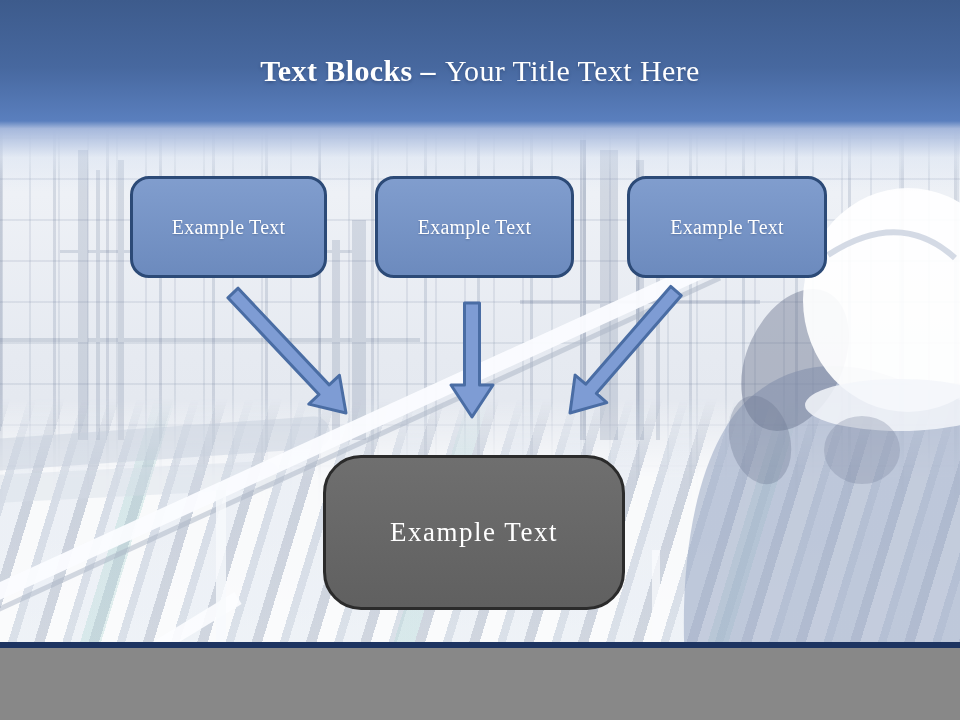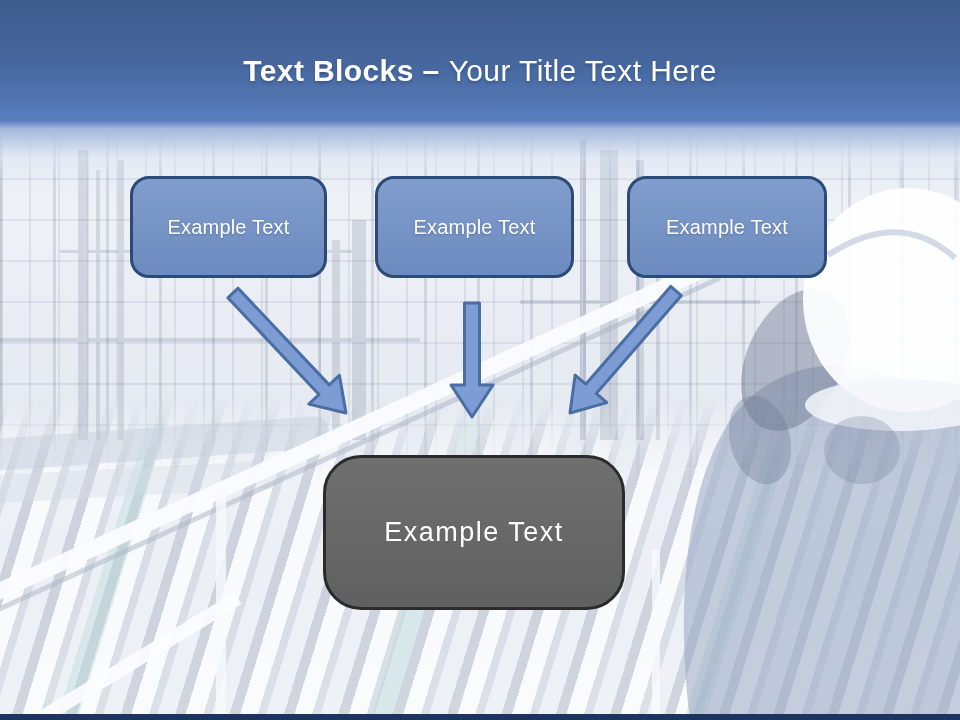--- a/index.html
+++ b/index.html
@@ -1,19 +1,19 @@
 <!DOCTYPE html>
 <html style="--header-top: #3D5B8C; --header-bottom: #5A7FBE; --box-fill: #7292C8; --box-border: #2C4A77; --arrow-fill: #7E9CD4; --arrow-border: #4A6DA4; --gray-box-fill: #666666; --gray-box-border: #2B2B2B; --footer-bar: #1D3461; --text: #FFFFFF;"><head>
 <meta charset="utf-8">
 <style>
   html,body{margin:0;padding:0;background:#888;}
   .slide{
-    position:relative;width:960px;height:720px;overflow:hidden;
+    position:relative;width:960px;height:648px;overflow:hidden;
     background:linear-gradient(180deg,#e7edf6 0%,#eef1f6 30%,#e6eaf1 55%,#e2e6ed 80%,#e9ecf1 100%);
-    font-family:Liberation Sans, sans-serif;
+    font-family:Liberation Serif, serif;
   }
   
   .structures{
     position:absolute;left:0;top:128px;width:100%;height:380px;
     background:
       repeating-linear-gradient(90deg,rgba(70,89,125,0.16) 0 3px,transparent 3px 53px),
       repeating-linear-gradient(90deg,rgba(70,89,125,0.10) 0 2px,transparent 2px 29px),
       repeating-linear-gradient(0deg,rgba(70,89,125,0.10) 0 2px,transparent 2px 41px);
     -webkit-mask-image:linear-gradient(180deg,transparent 0,#000 45px,#000 70%,transparent 100%);
     mask-image:linear-gradient(180deg,transparent 0,#000 45px,#000 70%,transparent 100%);

